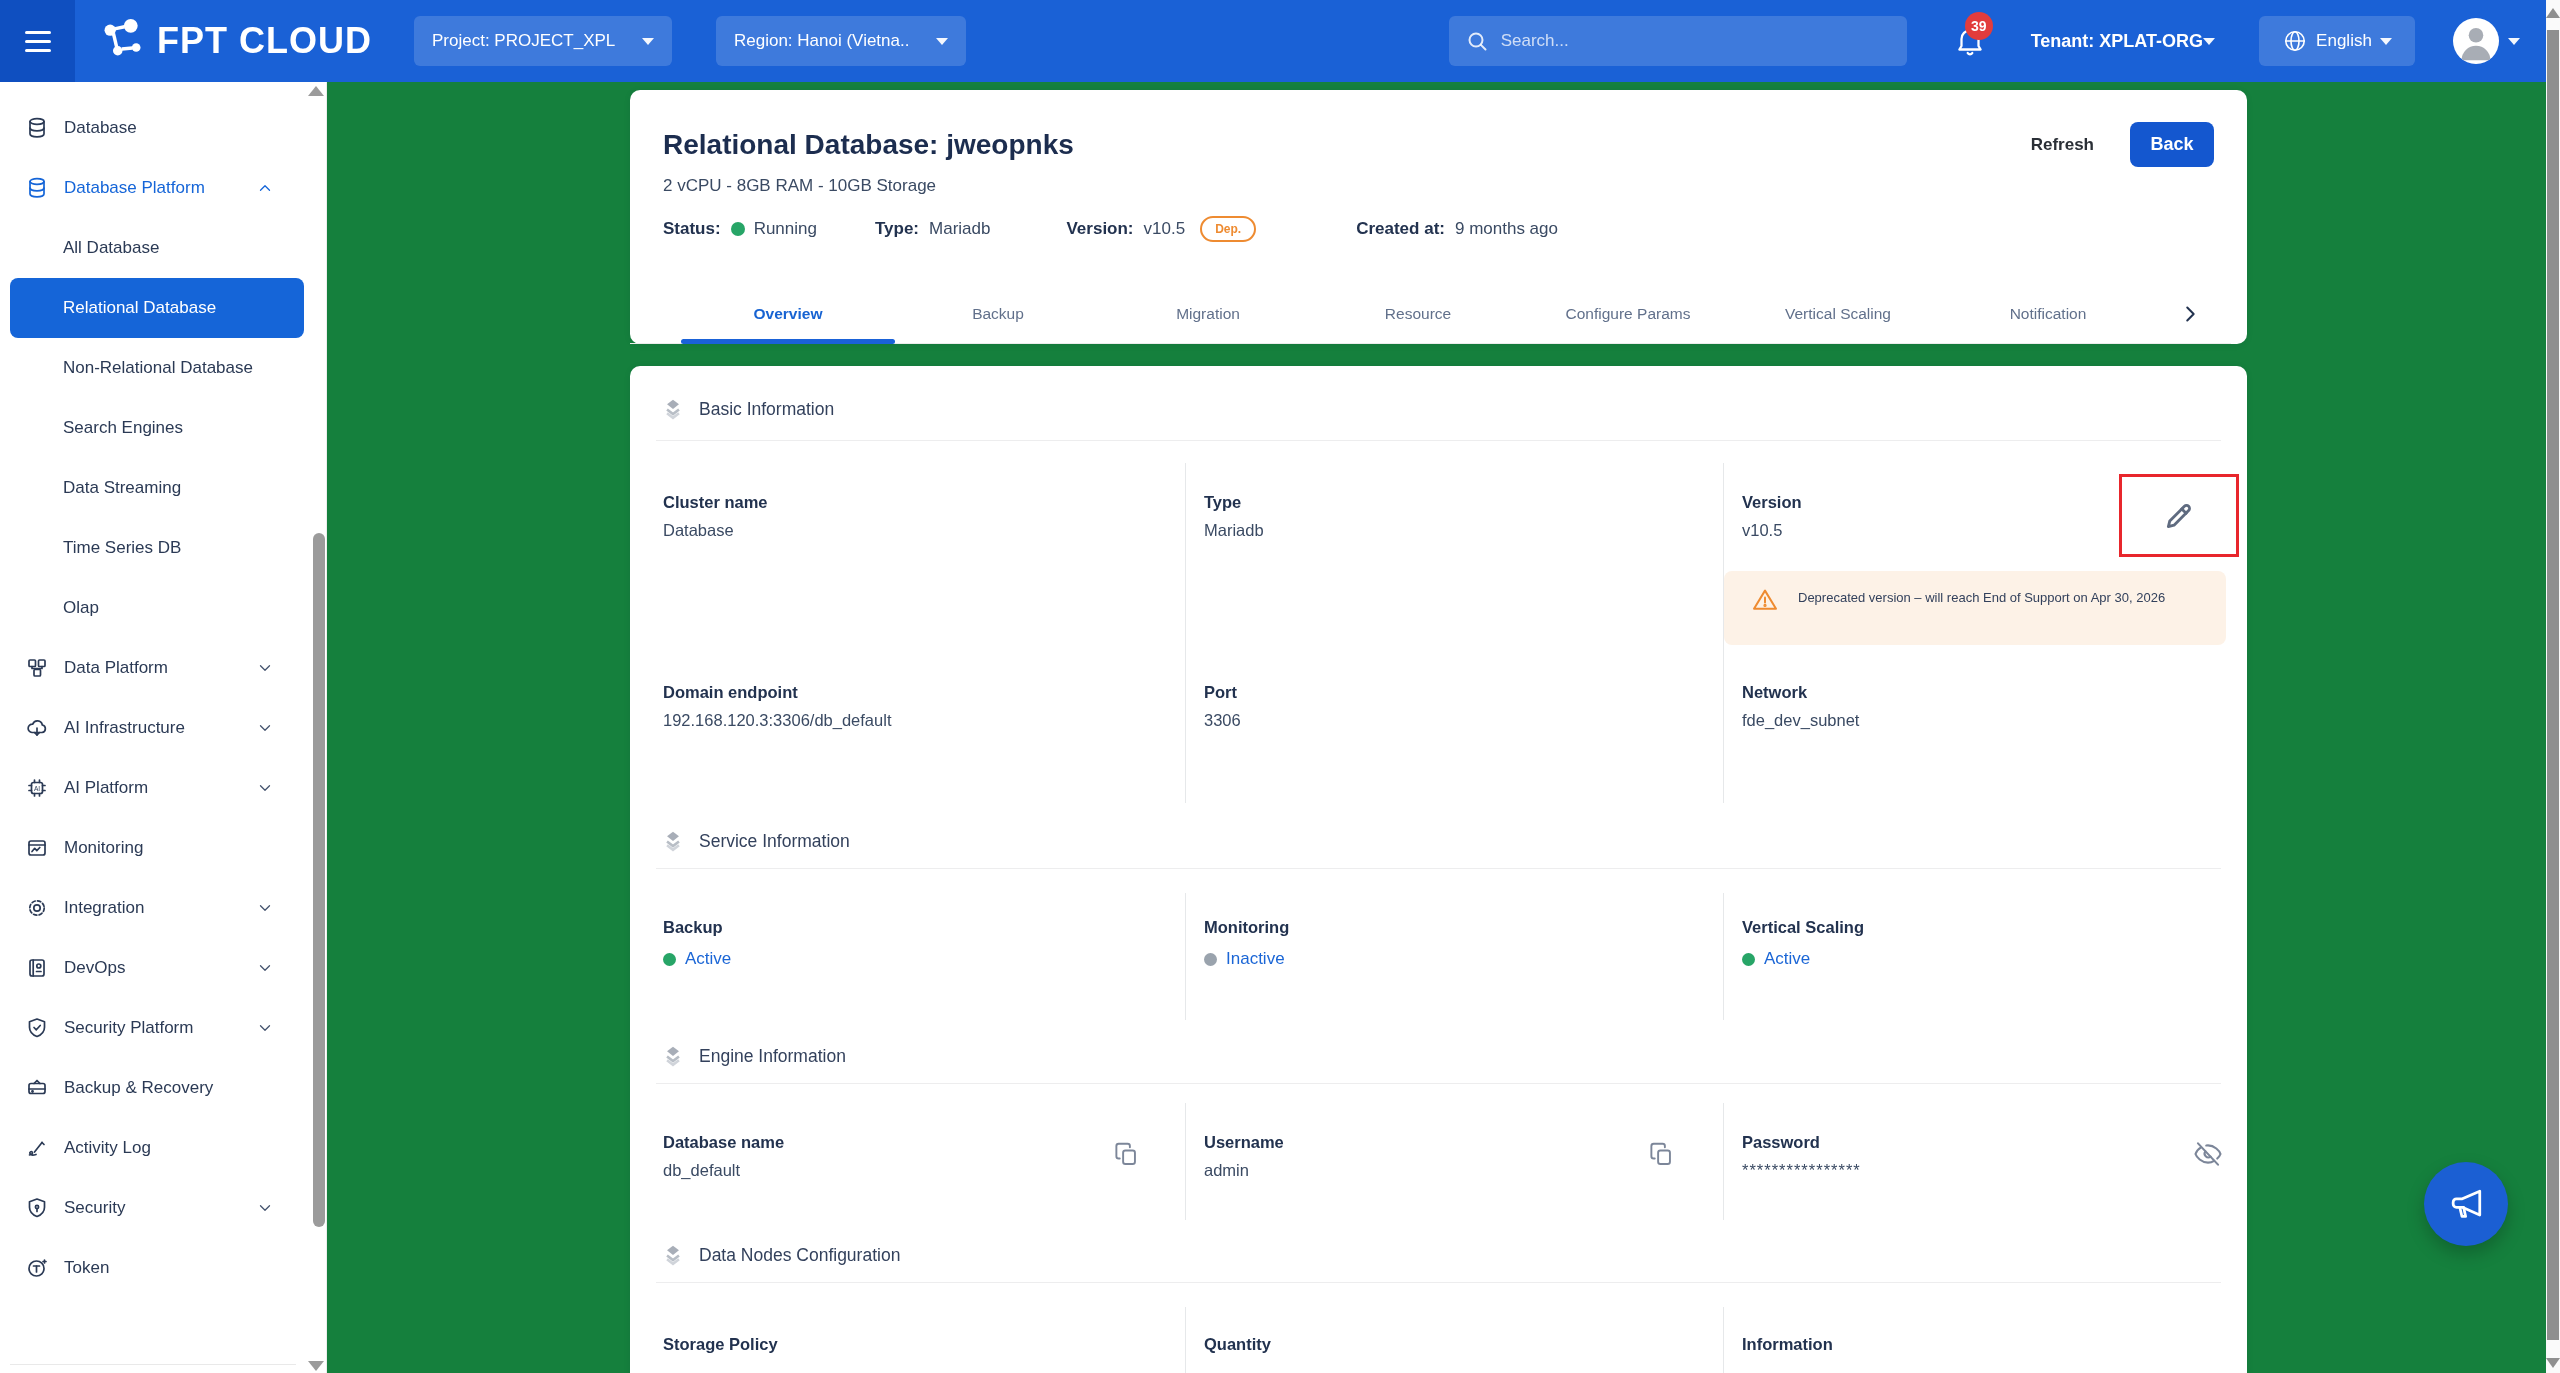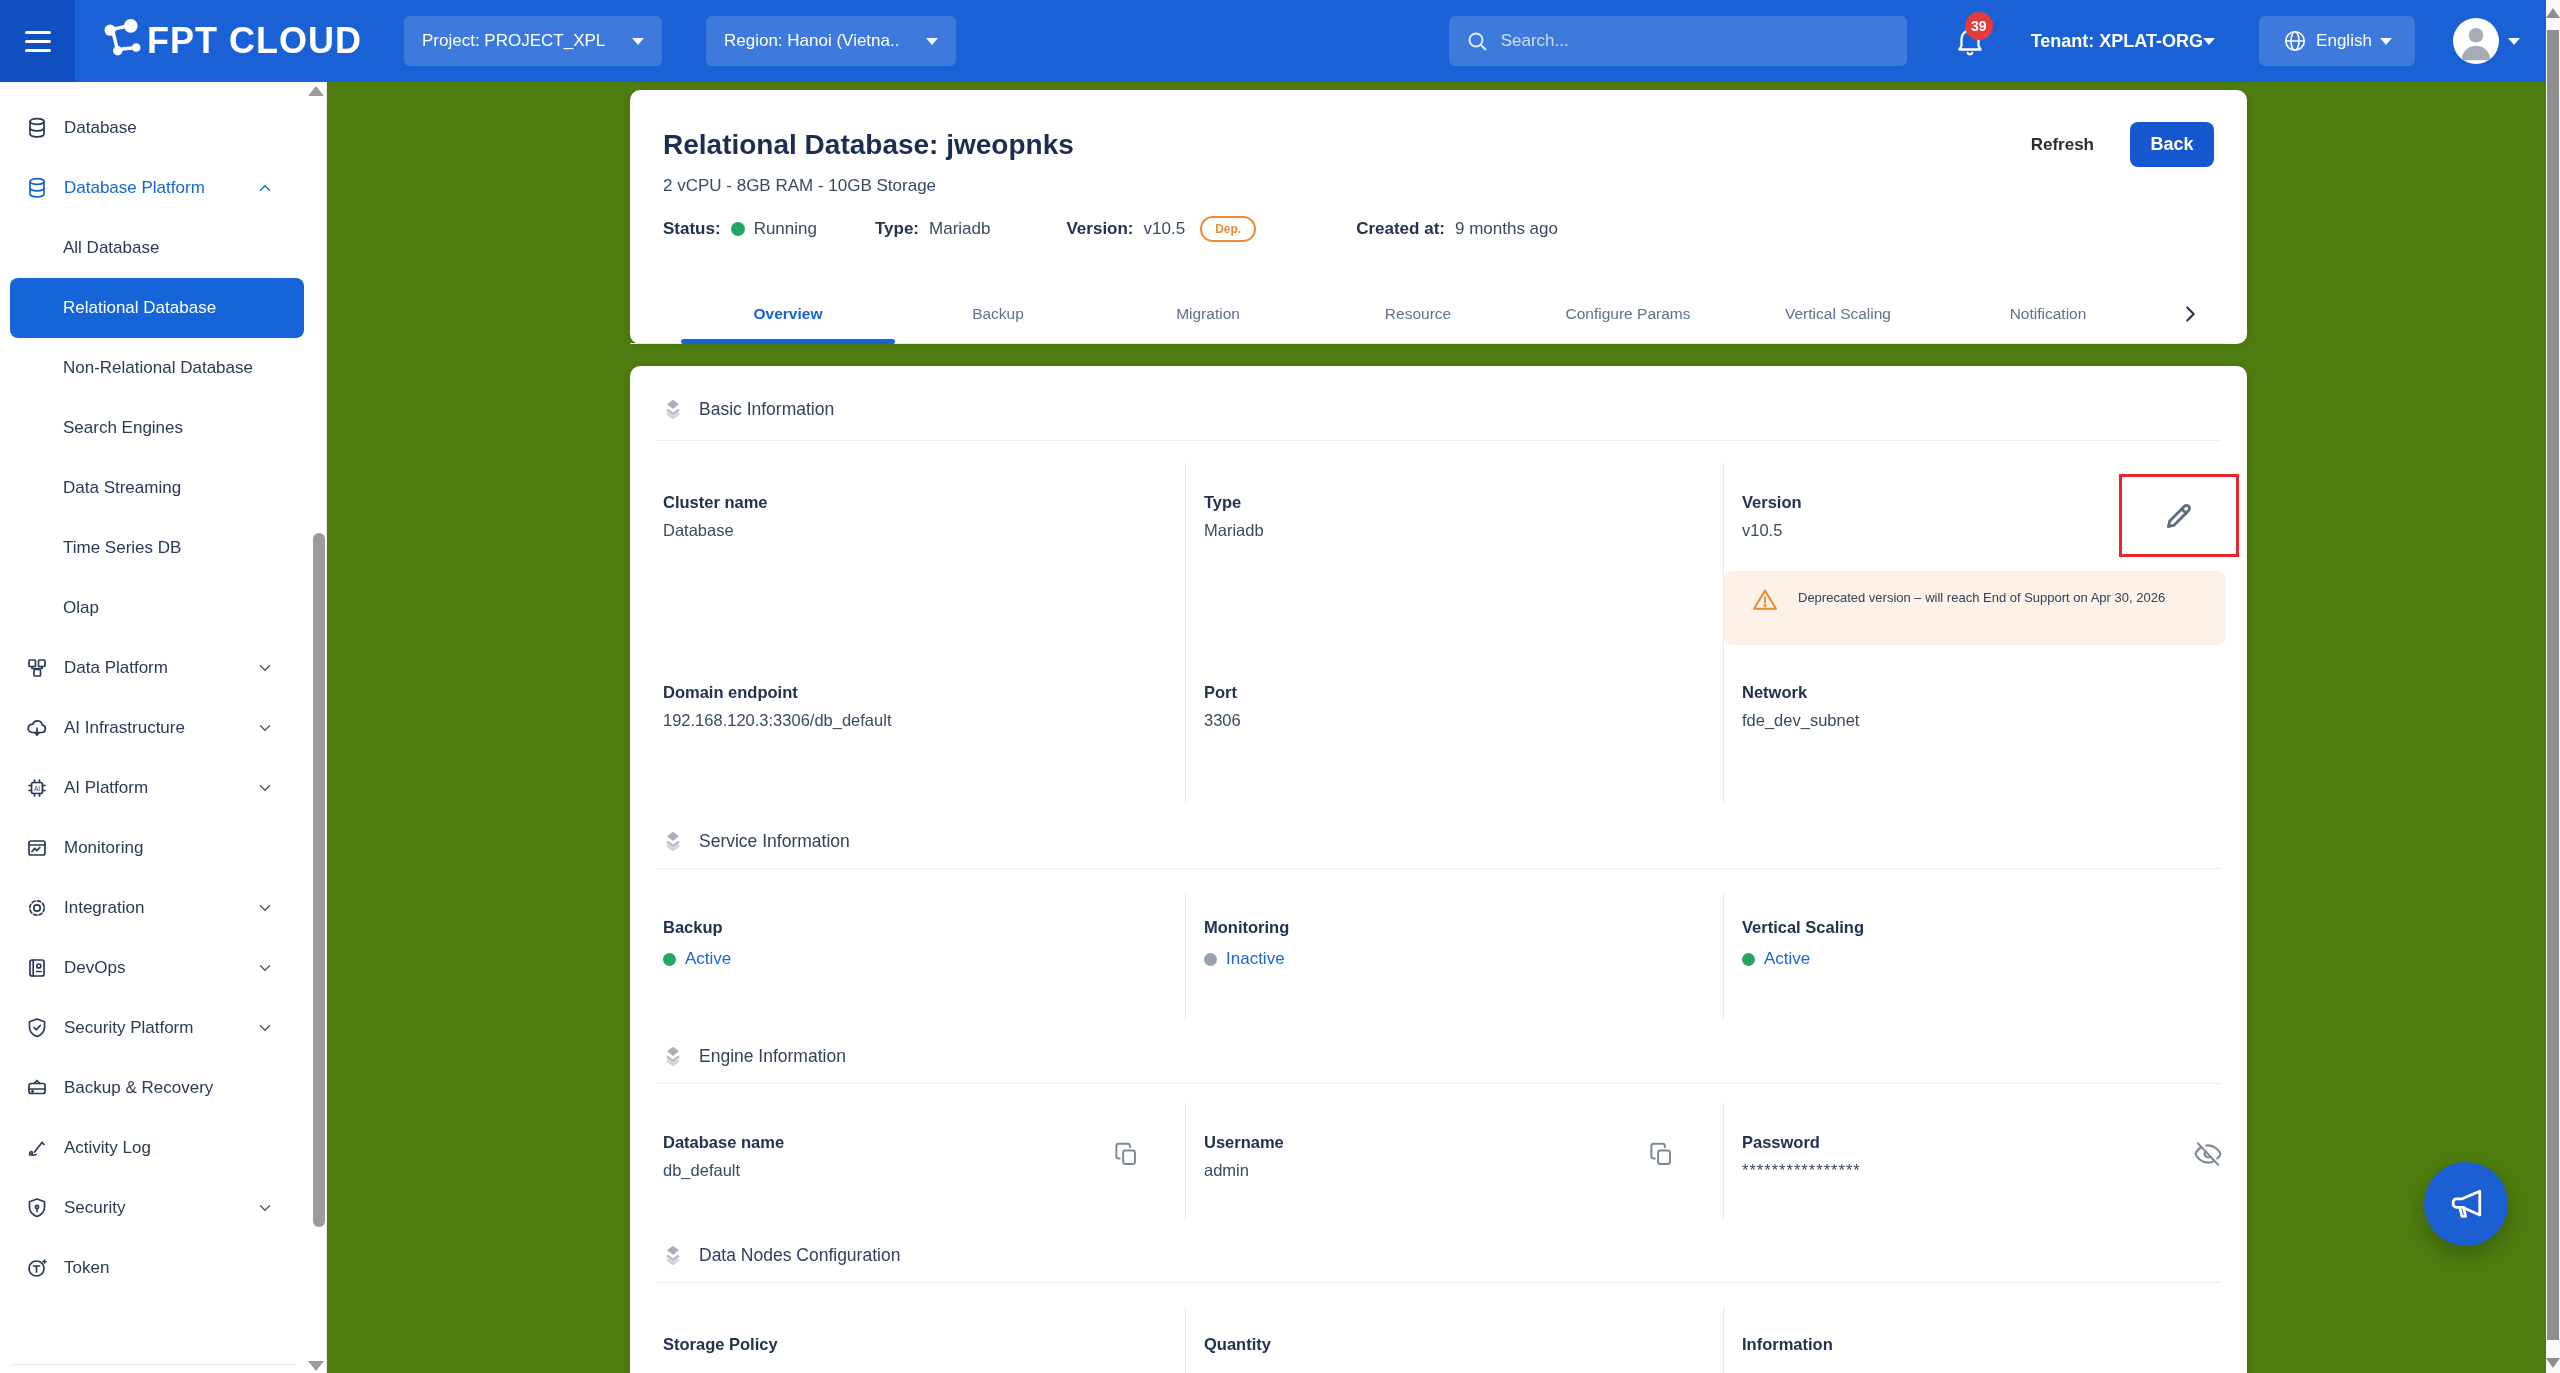--- a/index.html
+++ b/index.html
@@ -4,21 +4,21 @@
 <style>
   * { box-sizing: border-box; margin: 0; padding: 0; }
   html,body { width:2560px; height:1373px; overflow:hidden; }
   body { font-family:"Liberation Sans","DejaVu Sans",sans-serif; background:#fff; color:#2b3a55; }
   .screen { position:relative; width:2560px; height:1373px; overflow:hidden; background:#f6f7f8; }
 
   
   .topbar { position:absolute; left:0; top:0; width:2546px; height:82px; background:#1a61d6; display:flex; align-items:center; z-index:30; }
   .burger { width:75px; height:82px; background:#0f4fc0; display:flex; flex-direction:column; justify-content:center; align-items:center; gap:6px; cursor:pointer; flex:0 0 auto; }
   .burger i { display:block; width:26px; height:3px; background:#fff; border-radius:2px; }
-  .brand { display:flex; align-items:center; margin-left:20px; flex:0 0 auto; }
+  .brand { display:flex; align-items:center; gap:10px; margin-left:20px; flex:0 0 auto; }
   .brand-text { color:#fff; font-size:36px; font-weight:bold; letter-spacing:1px; }
   .tb-select { height:50px; background:rgba(255,255,255,.16); border-radius:6px; color:#fff; font-size:17px; display:flex; align-items:center; padding:0 18px; gap:26px; cursor:pointer; }
   .tb-select.project { margin-left:42px; width:258px; }
   .tb-select.region  { margin-left:44px; width:250px; }
   .tb-select span { white-space:nowrap; overflow:hidden; }
   .caret { width:0; height:0; border-left:6px solid transparent; border-right:6px solid transparent; border-top:7px solid rgba(255,255,255,.95); flex:0 0 auto; }
   .tb-right { margin-left:auto; display:flex; align-items:center; }
   .searchbox { width:458px; height:50px; background:rgba(255,255,255,.16); border-radius:6px; display:flex; align-items:center; padding:16px 16px; gap:12px; }
   .searchbox input { background:transparent; border:none; outline:none; color:#fff; font-size:17px; width:100%; font-family:inherit; }
   .searchbox input::placeholder { color:rgba(255,255,255,.75); }
@@ -39,21 +39,21 @@
   .nav-item.parent-blue .chev { color:#1565d8; }
   .nav-child { height:60px; display:flex; align-items:center; padding-left:63px; font-size:17px; color:#2b3a55; cursor:pointer; }
   .nav-child.active { background:#1565d8; color:#fff; border-radius:8px; margin:0 8px 0 10px; padding-left:53px; }
   .side-divider { position:absolute; left:10px; right:30px; bottom:8px; height:1px; background:#e9e9e9; }
   .sb-scroll-up, .sb-scroll-down { position:absolute; right:2px; width:0; height:0; border-left:8px solid transparent; border-right:8px solid transparent; cursor:pointer; }
   .sb-scroll-up { top:4px; border-bottom:10px solid #9b9b9b; }
   .sb-scroll-down { bottom:2px; border-top:10px solid #9b9b9b; }
   .sb-thumb { position:absolute; right:1px; top:451px; width:12px; height:694px; background:#9b9b9b; border-radius:6px; cursor:pointer; }
 
   
-  .main { position:absolute; left:327px; top:82px; right:14px; bottom:0; background:#4d7c0f; }
+  .main { position:absolute; left:327px; top:82px; right:14px; bottom:0; background:#15803d; }
   .card { position:absolute; left:303px; width:1617px; background:#fff; border-radius:10px; box-shadow:0 1px 6px rgba(20,30,60,.10); }
   .card-header { top:8px; height:254px; }
   .card-body { top:284px; height:1100px; border-bottom-left-radius:0; border-bottom-right-radius:0; }
 
   .header-top { position:absolute; left:33px; right:33px; top:32px; display:flex; align-items:center; }
   .page-title { font-size:28px; font-weight:bold; color:#1c2d4f; }
   .header-actions { margin-left:auto; display:flex; align-items:center; gap:36px; }
   .refresh-btn { background:none; border:none; font-family:inherit; font-size:17px; font-weight:bold; color:#2a2f36; cursor:pointer; }
   .back-btn { width:84px; height:45px; background:#1457cf; color:#fff; border:none; border-radius:8px; font-family:inherit; font-size:18px; font-weight:bold; cursor:pointer; }
   .subtitle { position:absolute; left:33px; top:86px; font-size:17px; color:#3a4a63; }

